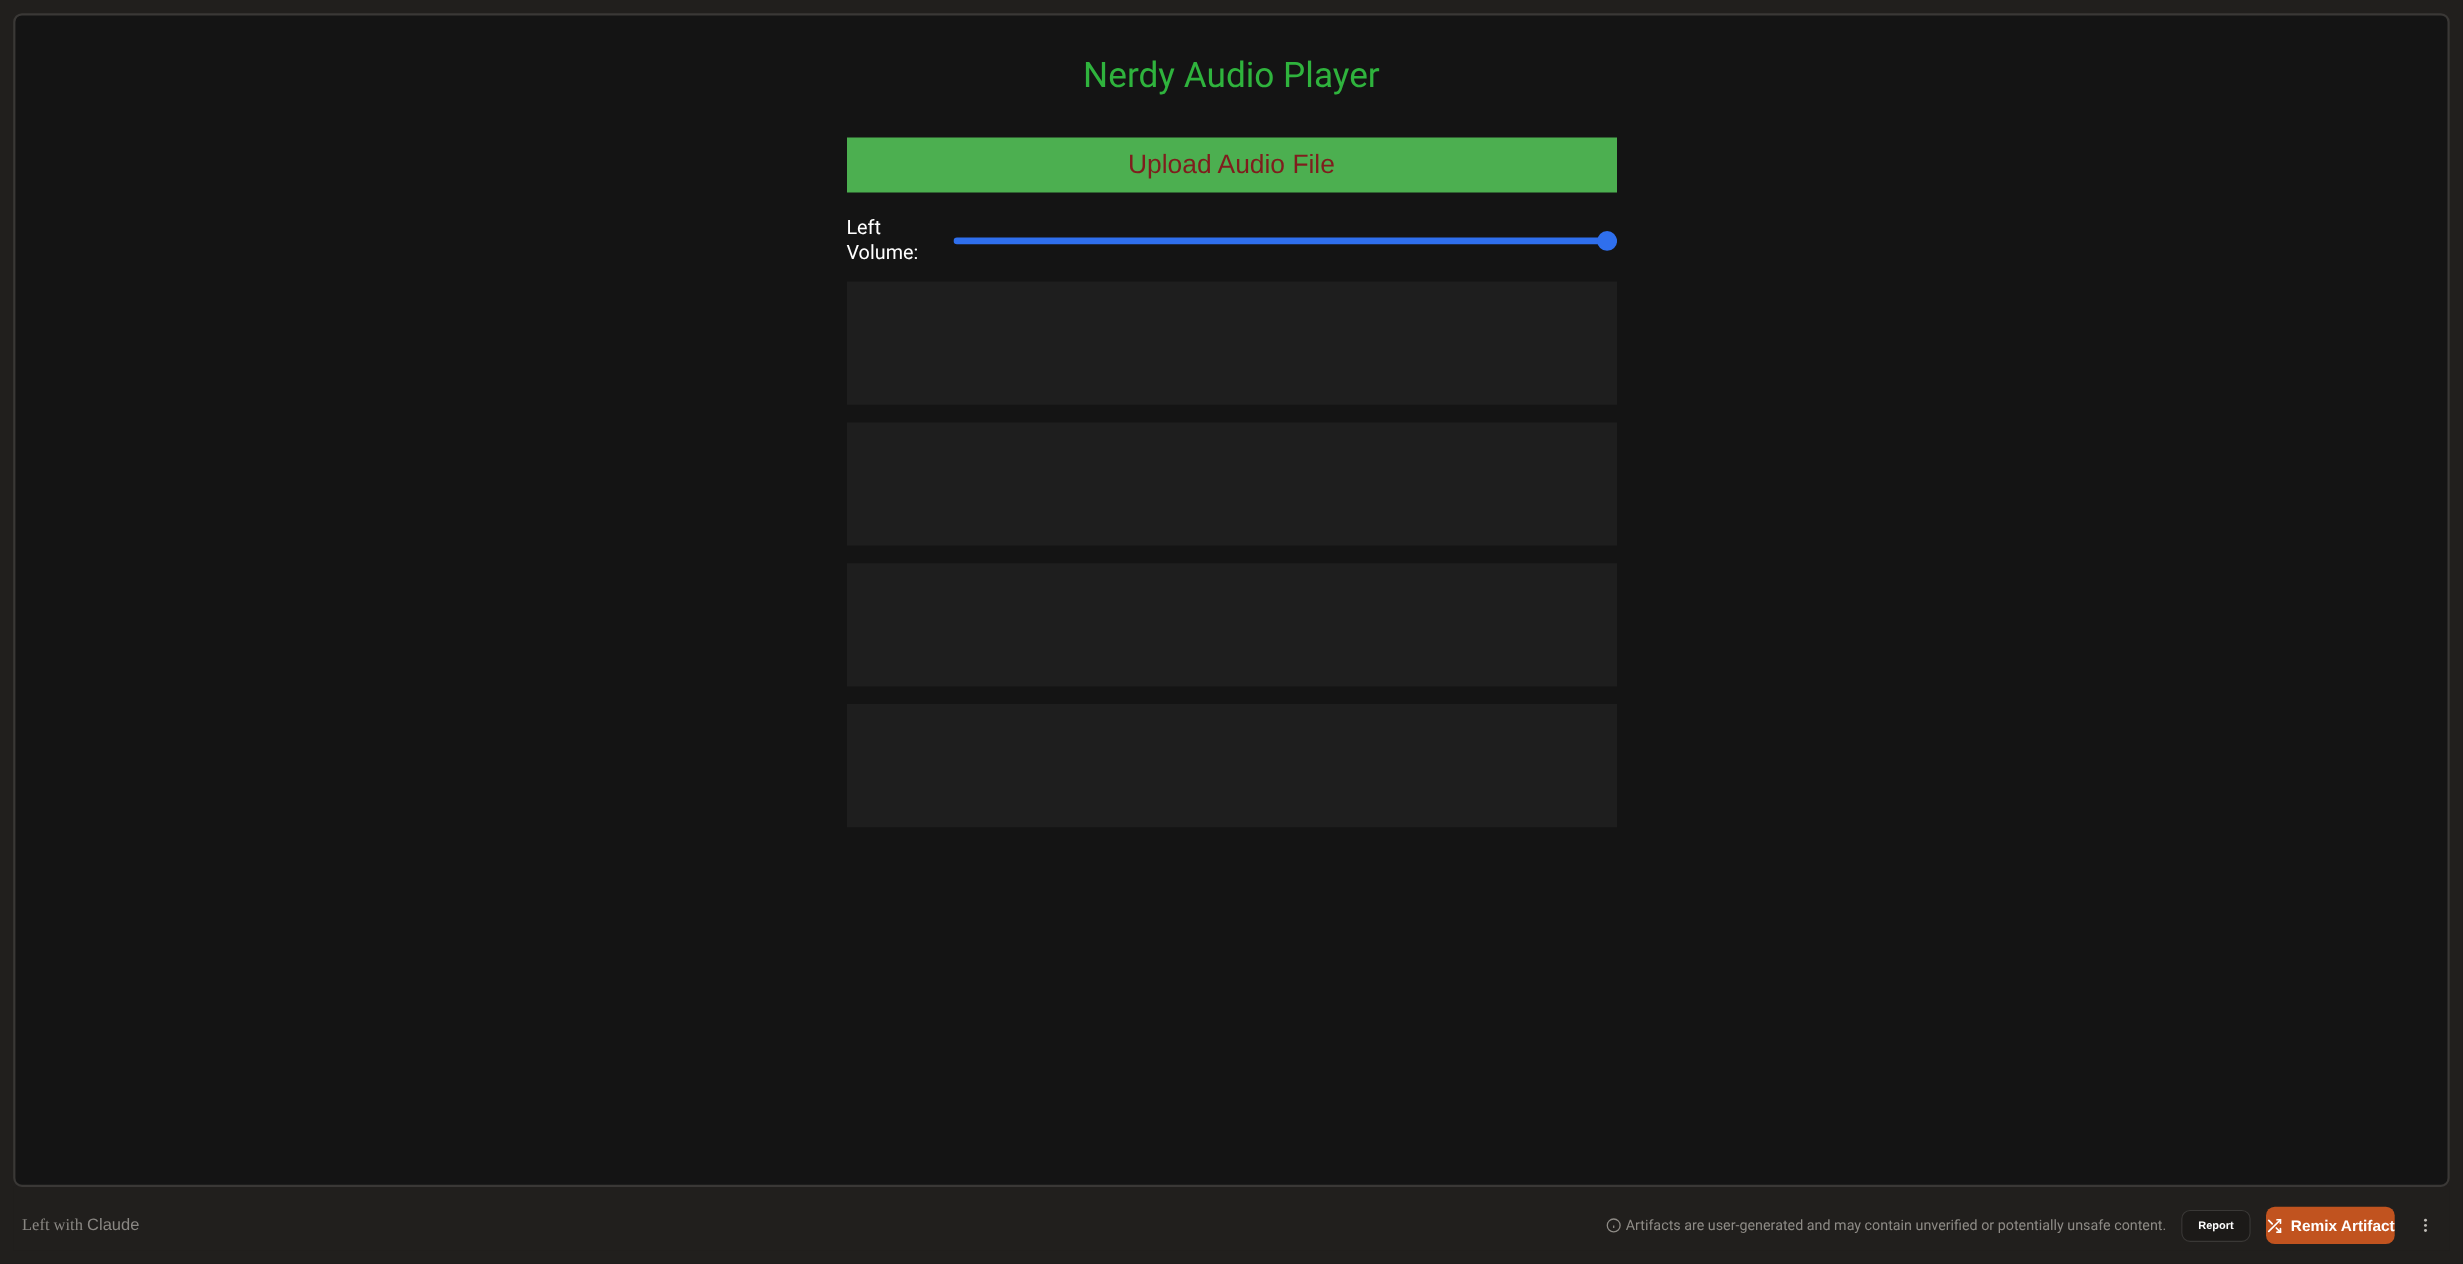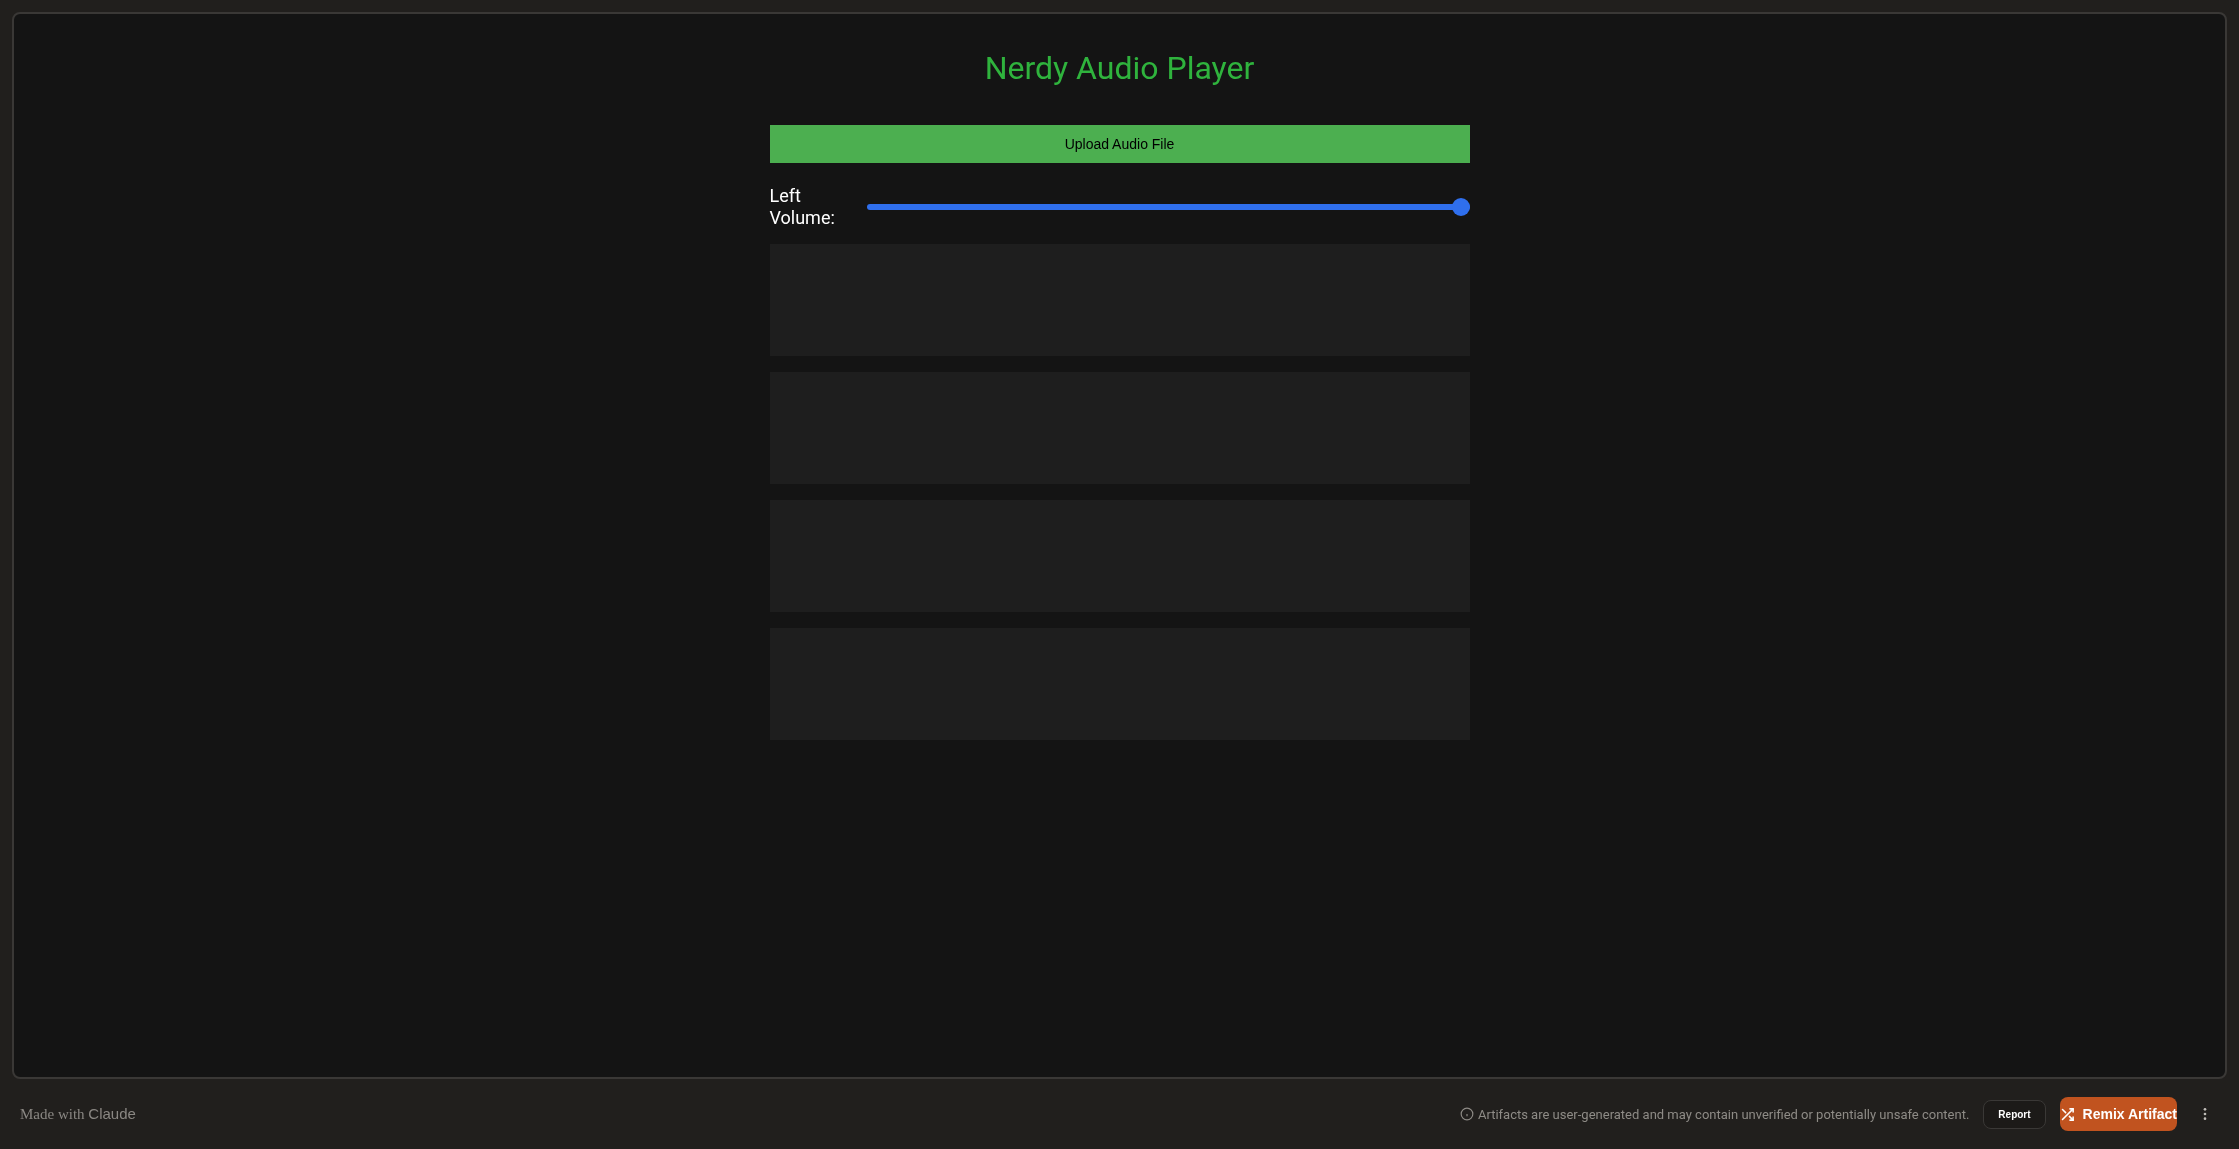--- a/index.html
+++ b/index.html
@@ -61,24 +61,24 @@
       font-size: 32px;
       font-weight: 400;
       text-align: center;
       margin-bottom: 38px;
     }
     
     .upload-button {
       display: block;
       width: 100%;
       background-color: #4caf50;
-      color: #000000;
+      color: #7f1d1d;
       border: none;
       padding: 11px 0;
-      font-size: 14px;
+      font-size: 24px;
       cursor: pointer;
       text-align: center;
       margin-bottom: 22px;
     }
     
     .slider-row {
       display: flex;
       align-items: center;
       gap: 32px;
       margin-bottom: 14px;
@@ -247,21 +247,21 @@
       <div class="viz-panel"></div>
       <div class="viz-panel"></div>
       <div class="viz-panel"></div>
 
     </div>
   </div>
 </div>
 
 <div class="bottom-bar">
   <div class="made-with">
-    <span>Made with </span><span class="claude">Claude</span>
+    <span>Left with </span><span class="claude">Claude</span>
   </div>
 
   <div class="right-controls">
     <div class="disclaimer">
       <svg class="info-icon" viewBox="0 0 24 24" fill="none" stroke="#8e8b86" stroke-width="2">
         <circle cx="12" cy="12" r="10"></circle>
         <line x1="12" y1="16" x2="12" y2="12"></line>
         <line x1="12" y1="8" x2="12.01" y2="8"></line>
       </svg>
       <span>Artifacts are user-generated and may contain unverified or potentially unsafe content.</span>

